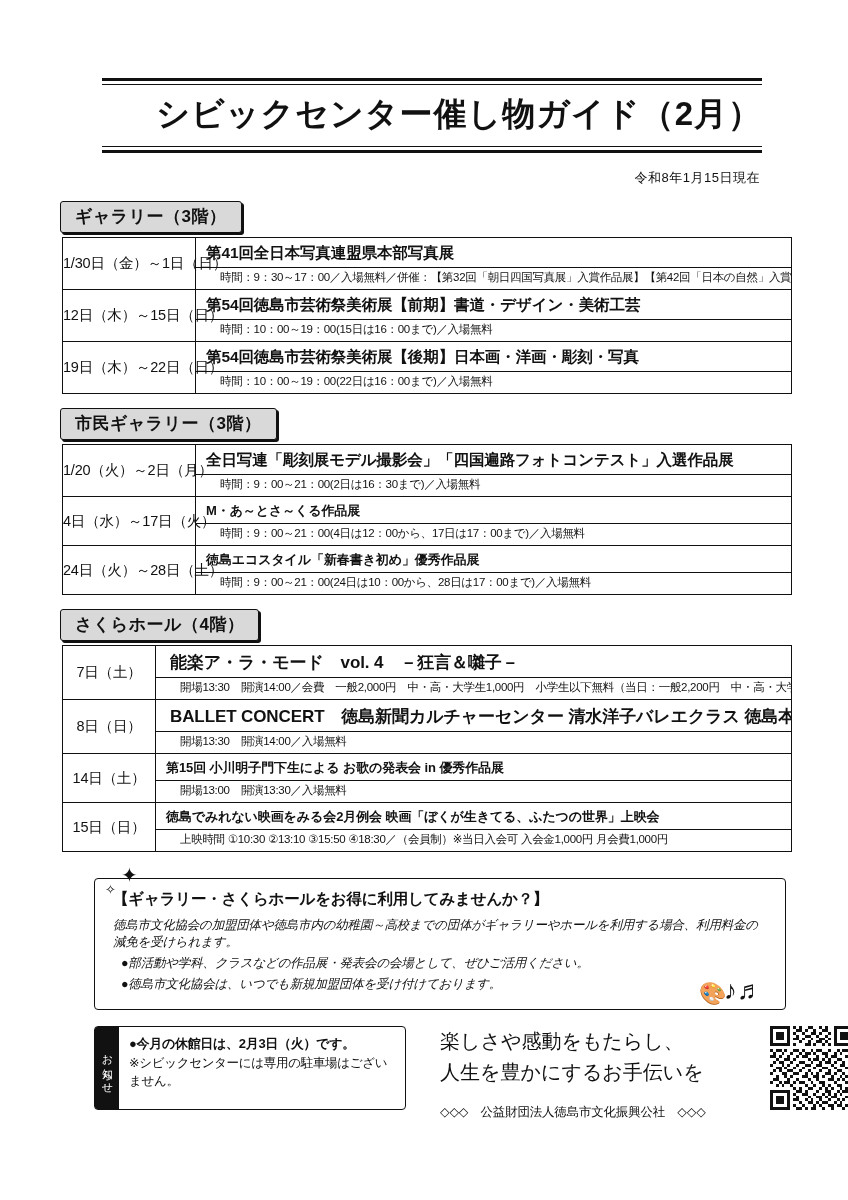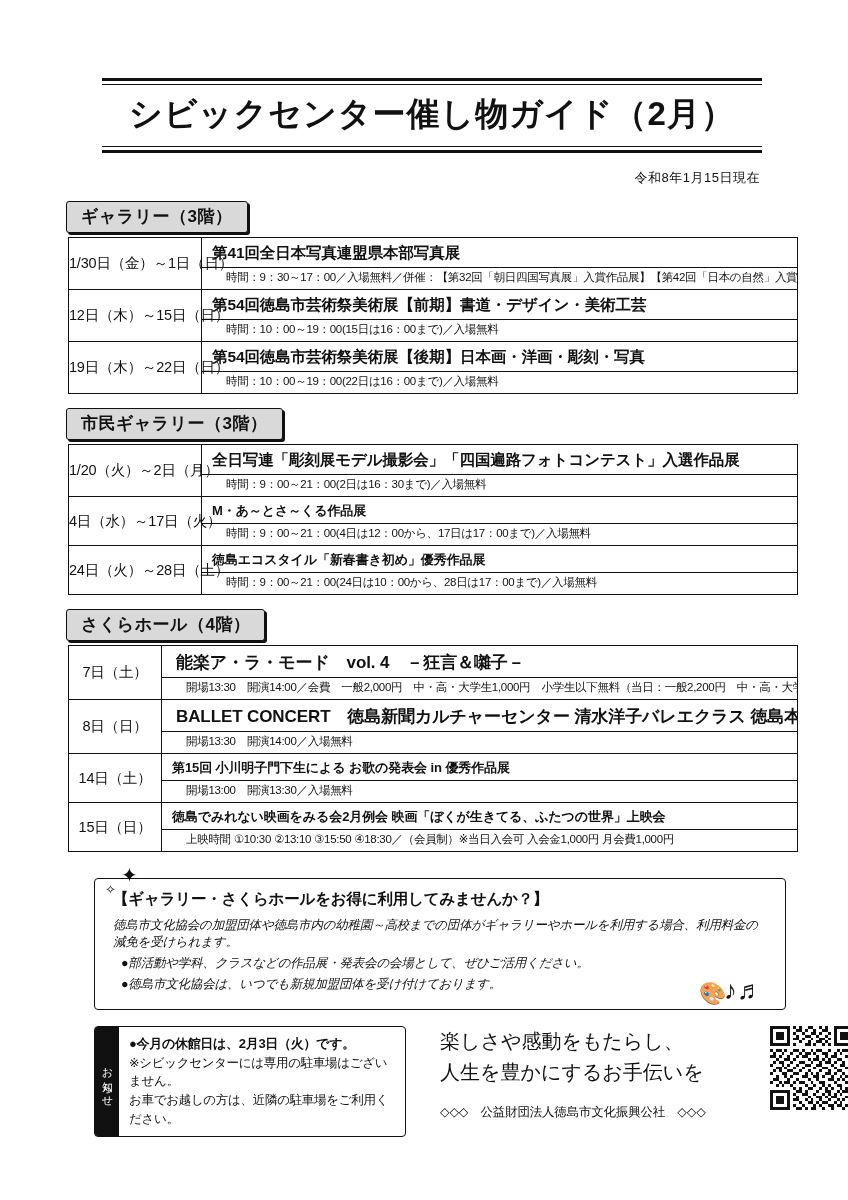--- a/index.html
+++ b/index.html
@@ -29,21 +29,21 @@
     margin-left: 46px;
     margin-right: 30px;
     border-top: 3px solid #111;
     border-bottom: 3px solid #111;
     padding: 3px 0;
   }
   .title-inner {
     border-top: 1px solid #111;
     border-bottom: 1px solid #111;
     padding: 7px 0 9px 0;
-    text-align: center;
+    text-align: right;
   }
   .title-text {
     font-size: 33px;
     font-weight: bold;
     letter-spacing: 1px;
     white-space: nowrap;
   }
   .asof {
     text-align: right;
     margin-right: 32px;
@@ -64,21 +64,21 @@
     display: inline-block;
     background: #d9d9d9;
     border: 1.5px solid #111;
     border-radius: 3px;
     padding: 3px 14px 4px 14px;
     font-size: 17px;
     font-weight: bold;
     letter-spacing: 0.5px;
     box-shadow: 2px 2px 0 #111;
   }
-  .section-wrap { margin-left: 10px; }
+  .section-wrap { margin-left: 4px; }
 
   
   table.sched {
     border-collapse: collapse;
     width: 730px;
     margin-left: 2px;
     table-layout: fixed;
   }
   table.sched td {
     border: 1px solid #111;
@@ -344,21 +344,20 @@
     <span class="palette">🎨</span>
     <span class="note-icons">♪♬</span>
   </div>
 
   <div class="bottom">
     <div class="notice">
       <div class="notice-tab">お知らせ</div>
       <div class="notice-body">
         <div class="strong">●今月の休館日は、2月3日（火）です。</div>
         <div>※シビックセンターには専用の駐車場はございません。</div>
-        <div>お車でお越しの方は、近隣の駐車場をご利用ください。</div>
       </div>
     </div>
 
     <div class="slogan">
       <div class="slogan-l1">楽しさや感動をもたらし、</div>
       <div class="slogan-l2">人生を豊かにするお手伝いを</div>
       <div class="slogan-l3">◇◇◇　公益財団法人徳島市文化振興公社　◇◇◇</div>
     </div>
 
     <svg class="qr" viewBox="0 0 29 29" shape-rendering="crispEdges">

